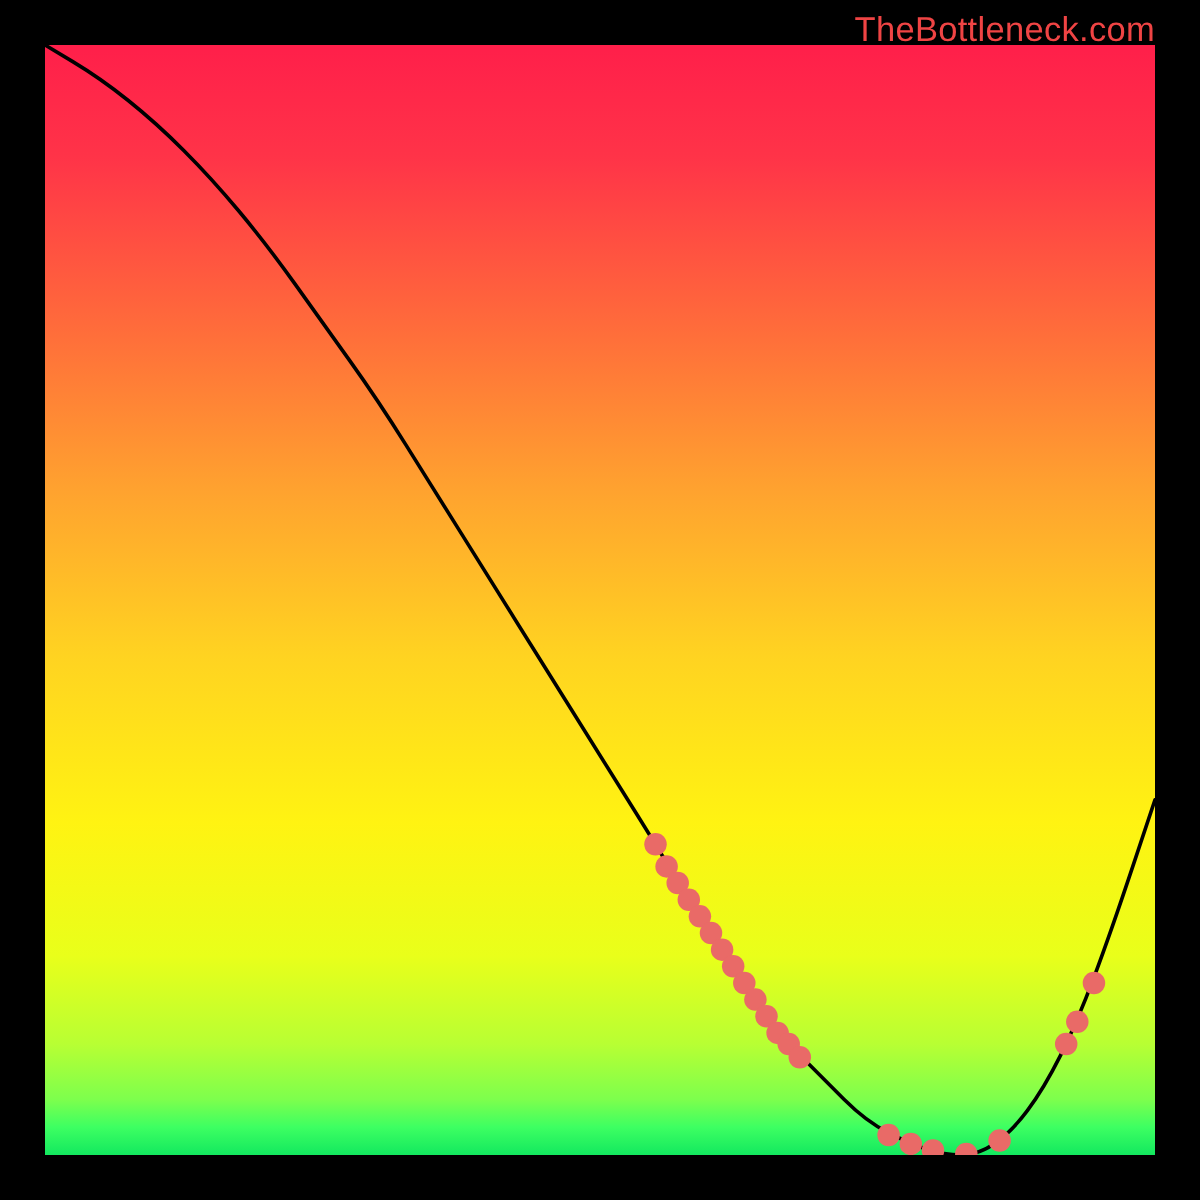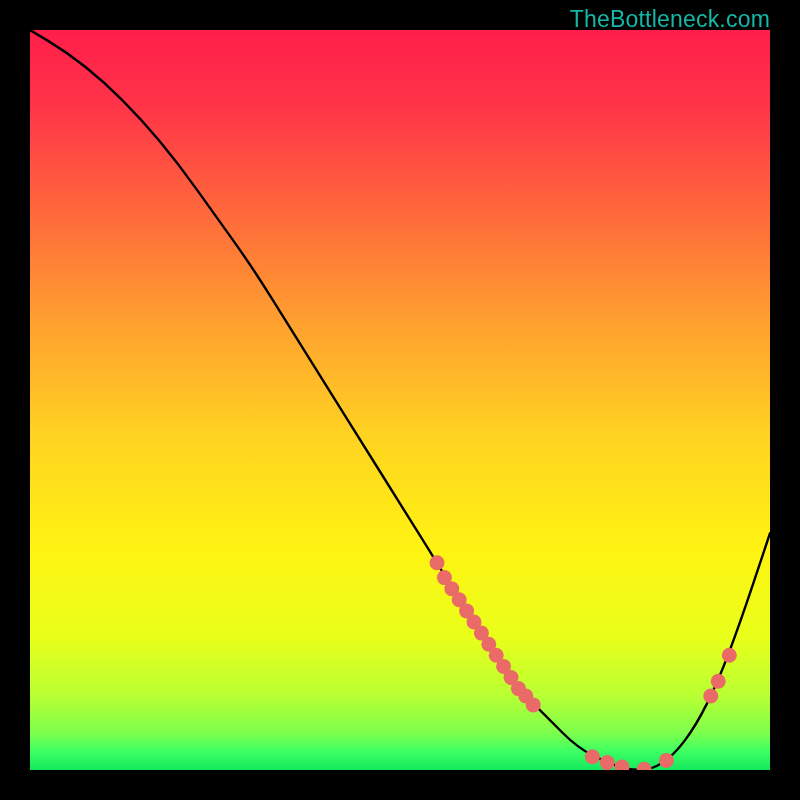--- a/index.html
+++ b/index.html
@@ -23,21 +23,21 @@
     position: absolute;
     left: 0;
     top: 0;
     width: 740px;
     height: 740px;
   }
   .watermark {
     position: absolute;
     top: 6px;
     right: 30px;
-    color: #14b8a6;
+    color: #ef4444;
     font-size: 23px;
     font-weight: 500;
     letter-spacing: 0.2px;
   }
 </style>
 </head>
 <body>
 
 <div class="watermark">TheBottleneck.com</div>
 

